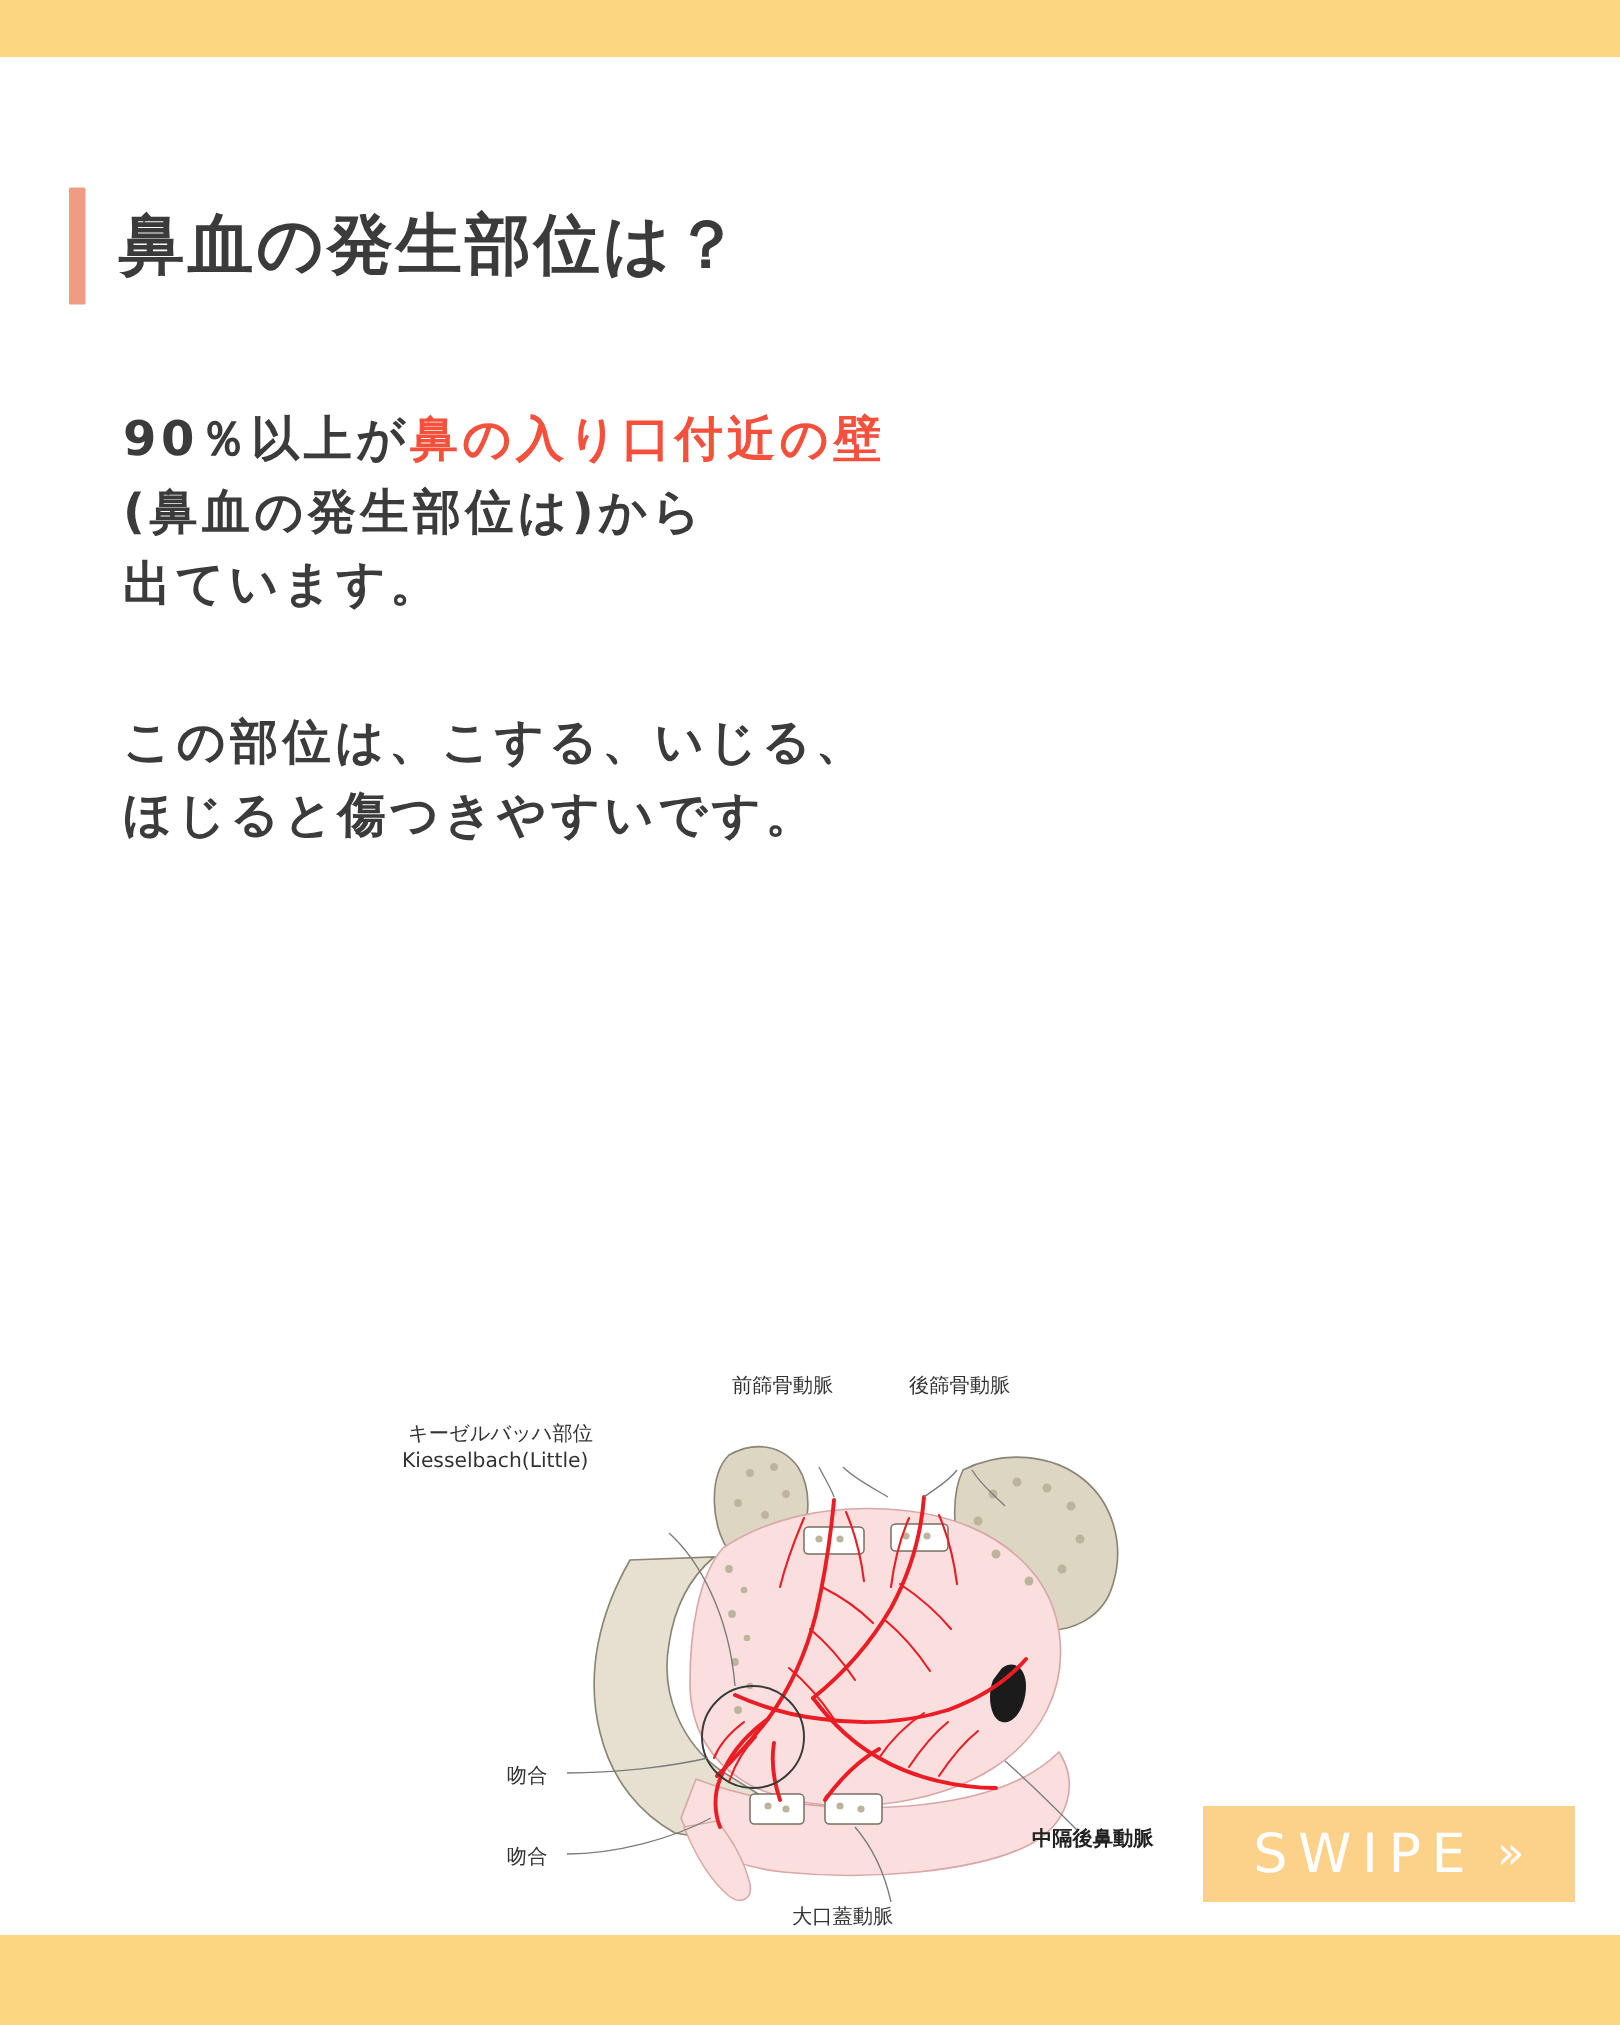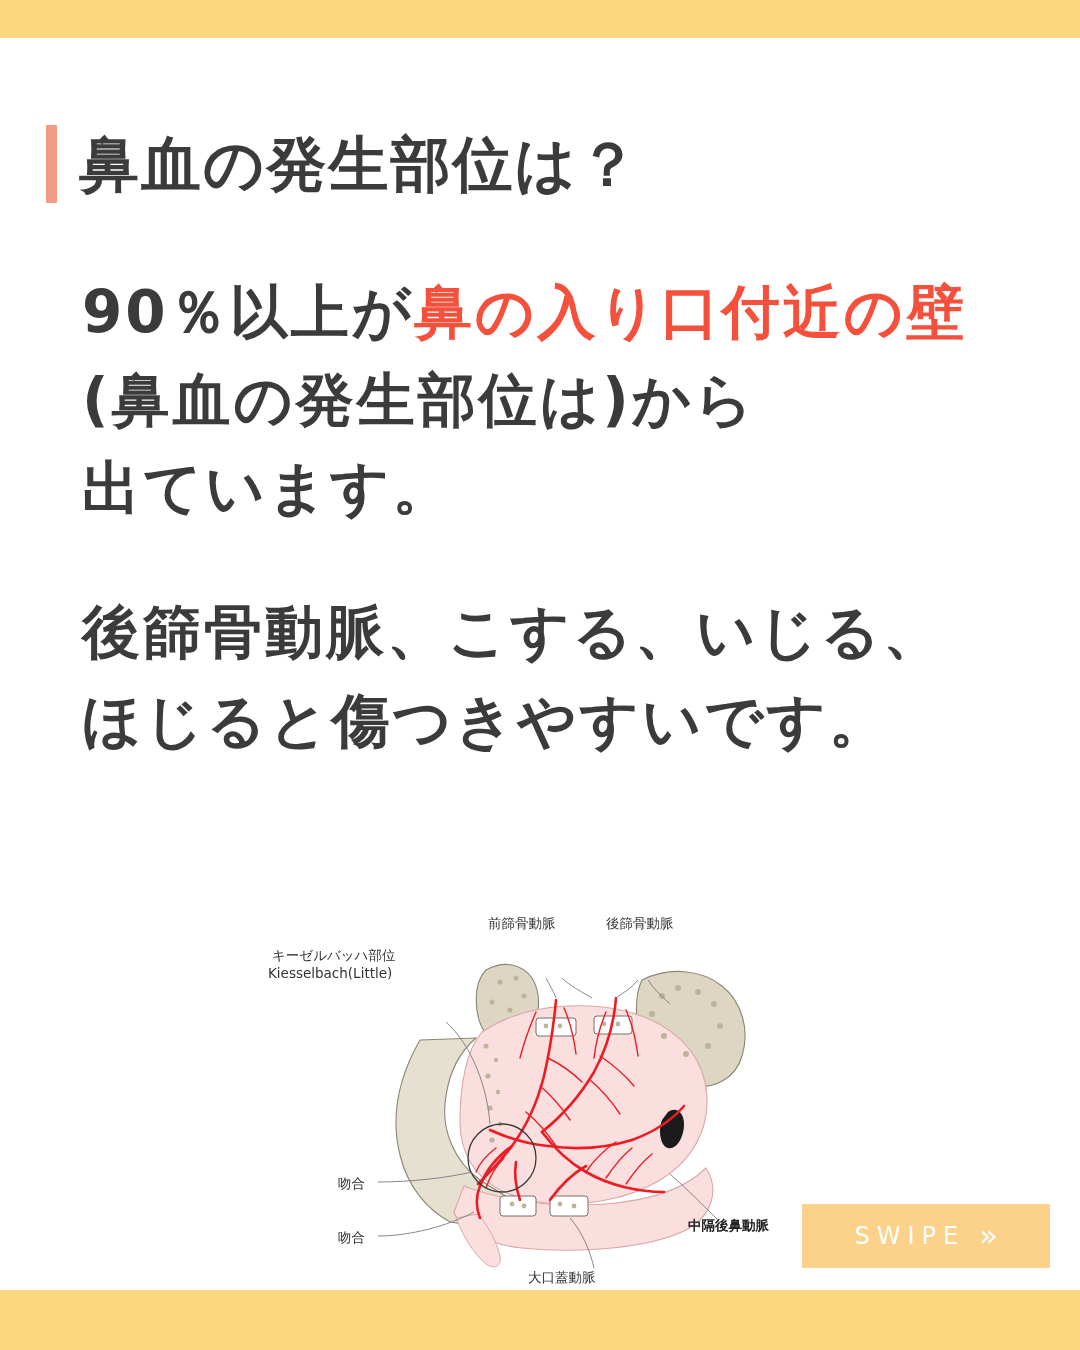--- a/index.html
+++ b/index.html
@@ -43,37 +43,38 @@
     align-items: center;
   }
   .title-bar {
     width: 11px;
     height: 78px;
     background: #f19b84;
     border-radius: 1px;
     margin-right: 22px;
   }
   .title-text {
-    font-size: 60px;
+    font-size: 44px;
     font-weight: bold;
     color: #3b3b3b;
     letter-spacing: 2px;
     line-height: 1;
     white-space: nowrap;
+    font-family: Liberation Serif, serif;
   }
 
   
   .body-block {
     position: absolute;
     left: 82px;
     top: 268px;
     width: 960px;
   }
   .para {
-    font-size: 58px;
+    font-size: 32px;
     font-weight: bold;
     color: #3b3b3b;
     line-height: 1.52;
     letter-spacing: 3px;
   }
   .para + .para {
     margin-top: 56px;
   }
   .hl {
     color: #f4503c;
@@ -119,21 +120,21 @@
     width: 248px;
     height: 64px;
     background: #fcd18a;
     display: flex;
     align-items: center;
     justify-content: center;
     gap: 14px;
   }
   .swipe-label {
     color: #ffffff;
-    font-size: 24px;
+    font-size: 36px;
     letter-spacing: 7px;
     font-weight: 500;
   }
   .swipe-arrow {
     color: #ffffff;
     font-size: 30px;
     line-height: 1;
   }
 </style>
 </head>
@@ -151,21 +152,21 @@
 
   <div class="body-block">
 
     <div class="para">
       <span class="line"><span>90％以上が</span><span class="hl">鼻の入り口付近の壁</span></span>
       <span class="line">(鼻血の発生部位は)から</span>
       <span class="line">出ています。</span>
     </div>
 
     <div class="para">
-      <span class="line">後篩骨動脈、こする、いじる、</span>
+      <span class="line">この部位は、こする、いじる、</span>
       <span class="line">ほじると傷つきやすいです。</span>
     </div>
 
   </div>
 
   <div class="figure">
     <svg width="560" height="390" viewBox="0 0 560 390" xmlns="http://www.w3.org/2000/svg">
 
       <g>
 

